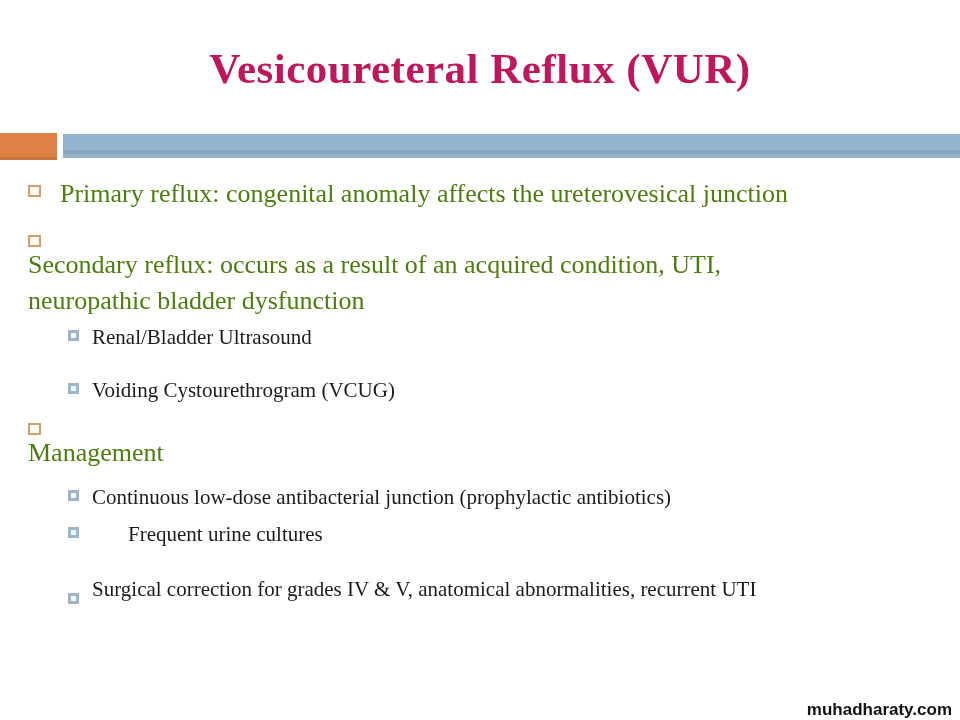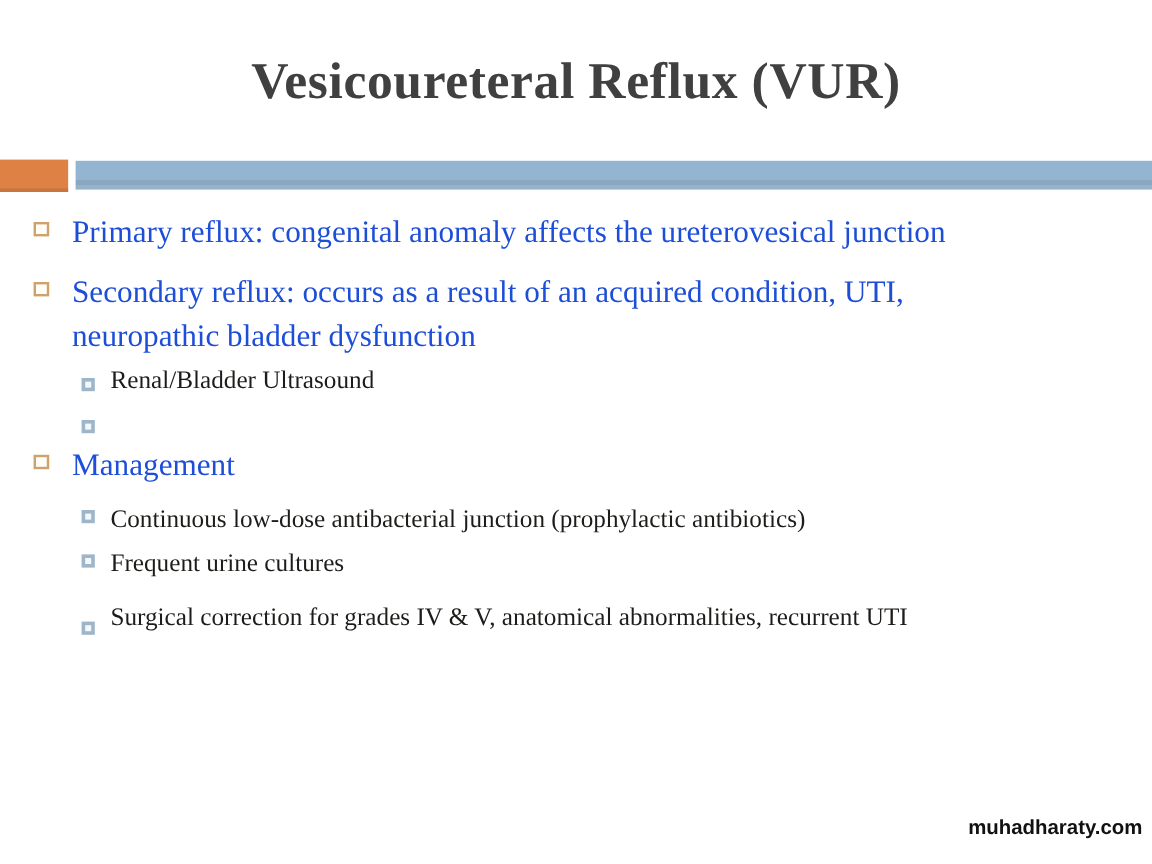--- a/index.html
+++ b/index.html
@@ -9,21 +9,21 @@
     position:relative;
     overflow:hidden;
     font-family:"Liberation Serif","DejaVu Serif",serif;
   }
   .slide-title{
     position:absolute;
     top:44px;left:0;right:0;
     text-align:center;
     font-size:43px;
     font-weight:bold;
-    color:#404040;
+    color:#be185d;
     letter-spacing:0.5px;
   }
   .decor-bar{
     position:absolute;
     top:133px;left:0;right:0;
     display:flex;
     align-items:flex-start;
   }
   .orange-block{
     width:57px;height:27px;
@@ -42,21 +42,21 @@
   .content{
     position:absolute;
     top:176px;left:0;
     width:935px;
   }
   .item{display:flex;align-items:flex-start;}
   .item.l1{
     margin-left:28px;
     font-size:26px;
     line-height:36px;
-    color:#1d4ed8;
+    color:#4d7c0f;
   }
   .item.l2{
     margin-left:68px;
     font-size:21px;
     line-height:29px;
     color:#1d1c1a;
   }
   .bullet{
     box-sizing:border-box;
     flex:0 0 auto;
@@ -70,21 +70,21 @@
   .item.l2 .bullet{
     width:11px;height:11px;
     border:3px solid #9db6ca;
     margin:7px 13px 0 0;
     background:#f5f8fa;
   }
   .item.l1 .txt{max-width:780px;}
   .item.l2 .txt{max-width:730px;}
   .watermark{
     position:absolute;
-    right:8px;bottom:20px;
+    right:8px;bottom:0;
     font-family:"Liberation Sans","DejaVu Sans",sans-serif;
     font-weight:700;
     font-size:17px;
     color:#111111;
   }
 </style>
 </head>
 <body>
 
 <div class="slide-title">Vesicoureteral Reflux (VUR)</div>
@@ -93,40 +93,41 @@
   <div class="orange-block"></div>
   <div class="bar-gap"></div>
   <div class="blue-bar"></div>
 </div>
 
 <div class="content" id="bullet-list">
     <div class="item l1" style="margin-bottom: 14px;">
       <span class="bullet"></span>
       <span class="txt">Primary reflux: congenital anomaly affects the ureterovesical junction</span>
     </div>
-    <div class="item l1" style="margin-bottom: 4px;">
+    <div class="item l1" style="margin-bottom: 4px; flex-direction: column;">
       <span class="bullet"></span>
       <span class="txt">Secondary reflux: occurs as a result of an acquired condition, UTI, neuropathic bladder dysfunction</span>
     </div>
-    <div class="item l2" style="margin-bottom: 12px; align-items: center;">
+    <div class="item l2" style="margin-bottom: 24px;">
       <span class="bullet"></span>
       <span class="txt">Renal/Bladder Ultrasound</span>
     </div>
     <div class="item l2" style="margin-bottom: 9px;">
       <span class="bullet"></span>
+      <span class="txt">Voiding Cystourethrogram (VCUG)</span>
     </div>
-    <div class="item l1" style="margin-bottom: 12px;">
+    <div class="item l1" style="margin-bottom: 12px; flex-direction: column;">
       <span class="bullet"></span>
       <span class="txt">Management</span>
     </div>
     <div class="item l2" style="margin-bottom: 8px;">
       <span class="bullet"></span>
       <span class="txt">Continuous low-dose antibacterial junction (prophylactic antibiotics)</span>
     </div>
-    <div class="item l2" style="margin-bottom: 16px;">
+    <div class="item l2" style="margin-bottom: 26px; gap: 36px;">
       <span class="bullet"></span>
       <span class="txt">Frequent urine cultures</span>
     </div>
     <div class="item l2" style="margin-bottom: 0px; align-items: flex-end;">
       <span class="bullet"></span>
       <span class="txt">Surgical correction for grades IV &amp; V, anatomical abnormalities, recurrent UTI</span>
     </div>
   </div>
 
 <div class="watermark">muhadharaty.com</div>

